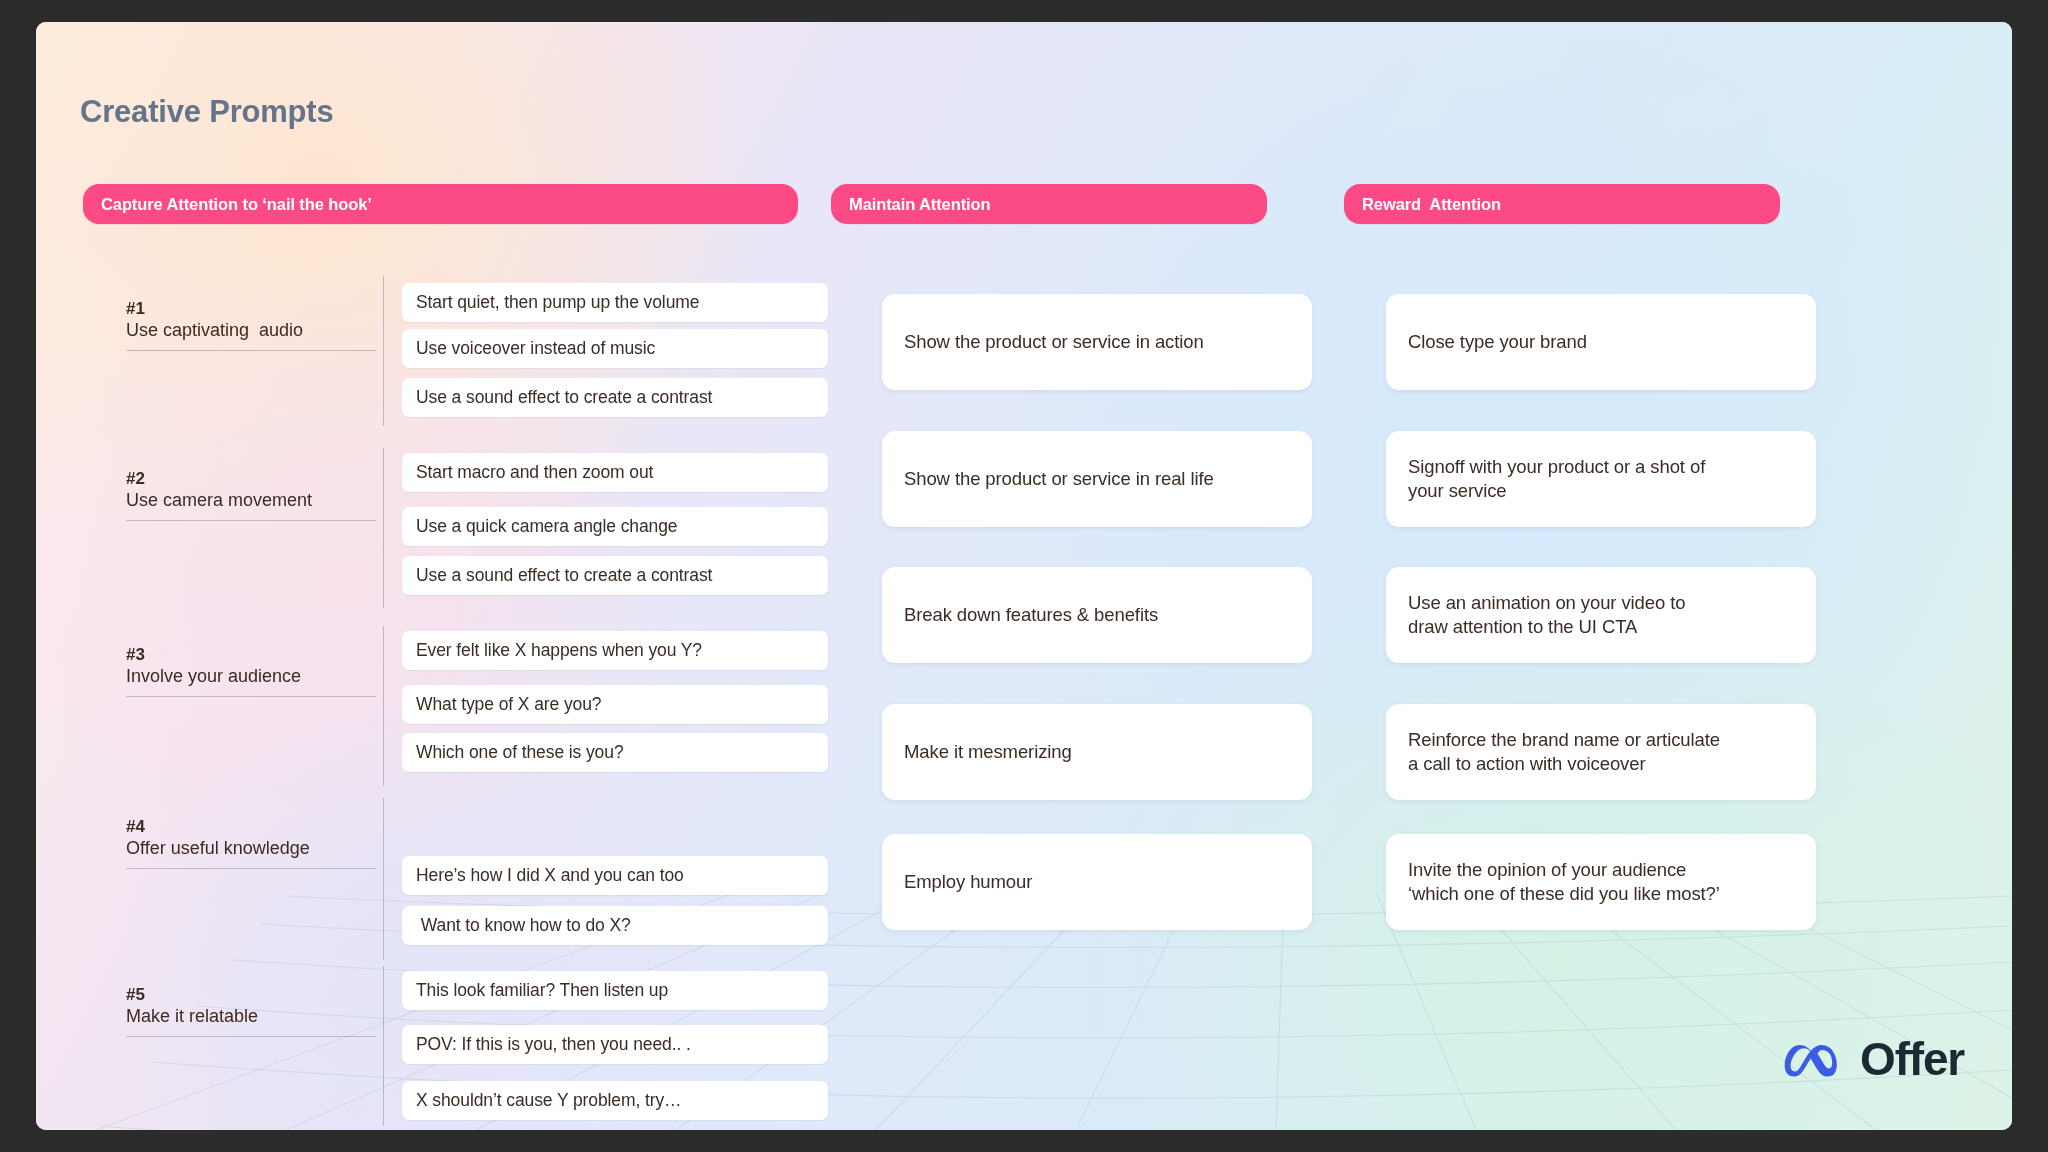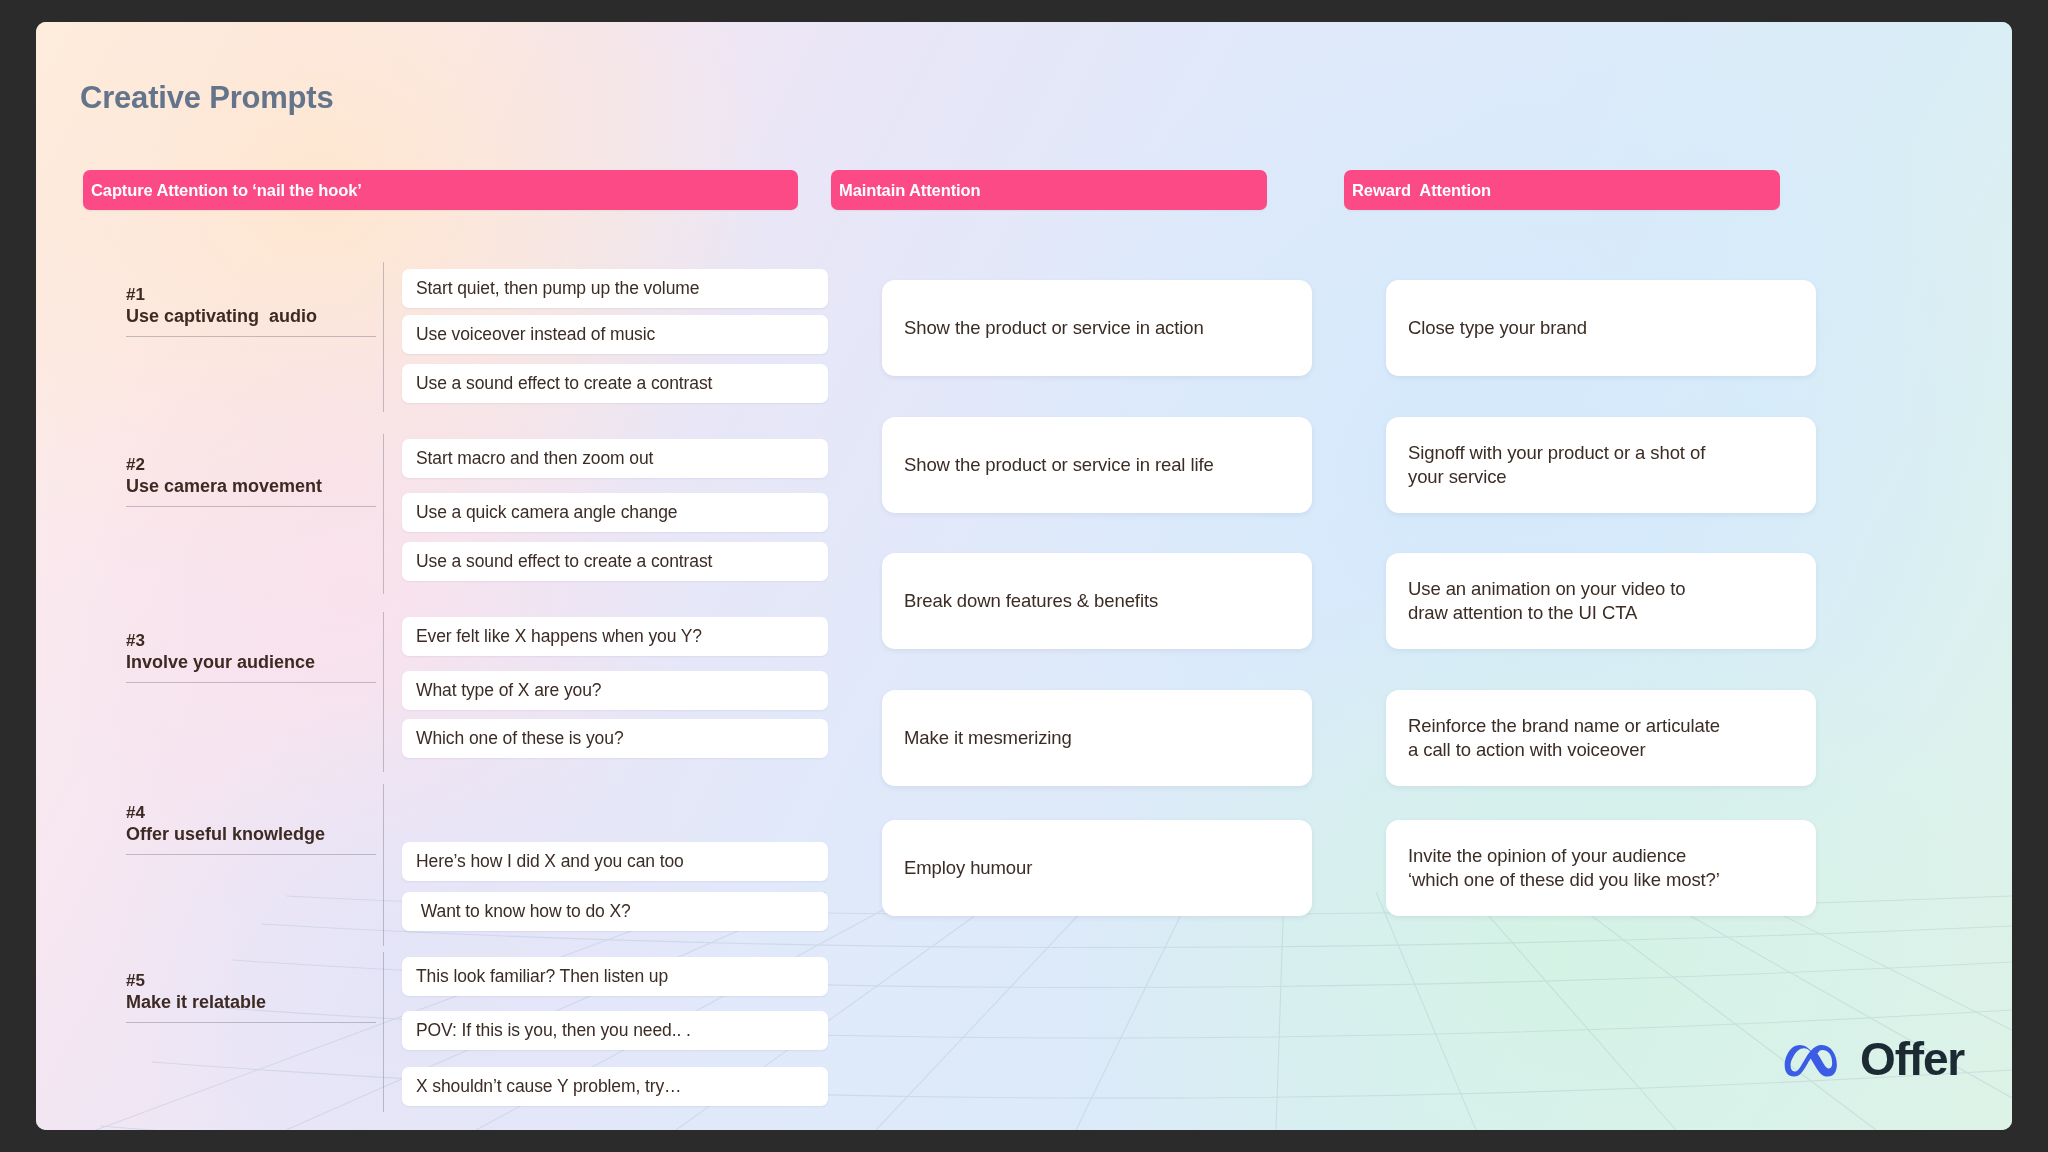--- a/index.html
+++ b/index.html
@@ -59,53 +59,53 @@
   }
 
   
   .grid-floor {
     position:absolute; left:0; right:0; bottom:0; height:300px;
     overflow:hidden; opacity:.55;
   }
   .grid-floor svg { position:absolute; left:0; bottom:0; }
 
   
-  #content { position:absolute; inset:0; }
+  #content { position:absolute; inset:0;margin-top:14px; }
 
   .page-title {
     position:absolute; left:44px; top:58px;
     font-size:31px; font-weight:bold; letter-spacing:-0.2px;
     color:#64748b;
   }
 
   
   .col-head {
     position:absolute; height:40px;
     background:#fb4a85;
-    border-radius:7px;
+    border-radius:16px;
     display:flex; align-items:center;
-    padding:0 8px;
+    padding:0 18px;
     color:#ffffff; font-size:16.5px; font-weight:bold;
     letter-spacing:-0.1px;
     box-shadow:0 1px 2px rgba(0,0,0,0.05);
     white-space:pre;
   }
   .col-head.c1 { left:47px;   top:148px; width:715px; }
   .col-head.c2 { left:795px;  top:148px; width:436px; }
   .col-head.c3 { left:1308px; top:148px; width:436px; }
 
   
   .left-col { position:absolute; left:0; top:0; width:800px; height:1108px; }
 
   .num-block { position:absolute; left:90px; width:250px; }
   .num-block .num {
     font-size:17px; font-weight:bold; color:#3d2a22; line-height:1.25;
   }
   .num-block .ttl {
-    font-size:18px; font-weight:bold; color:#3d2a22; line-height:1.3;
+    font-size:18px; font-weight:normal; color:#3d2a22; line-height:1.3;
     white-space:pre;
   }
   .num-block .rule {
     margin-top:7px; height:1px; background:rgba(90,90,110,0.34); width:250px;
   }
 
   .vline {
     position:absolute; width:1px; background:rgba(90,90,110,0.34);
   }
 

